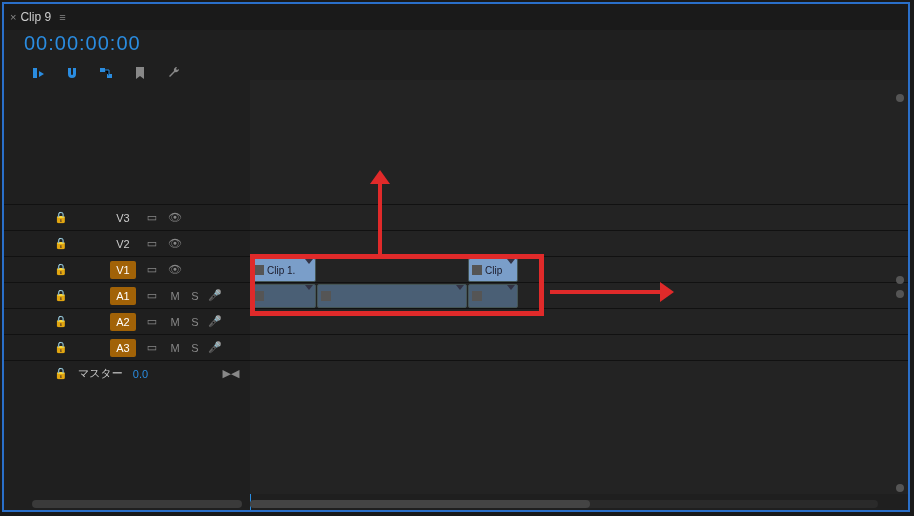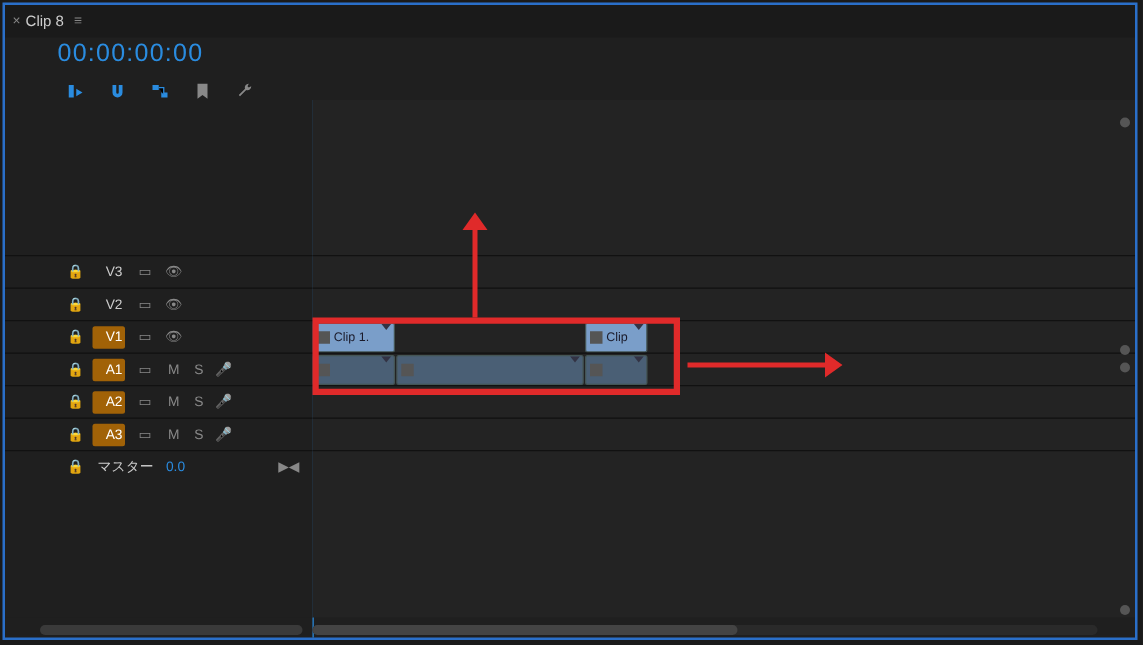--- a/index.html
+++ b/index.html
@@ -3,37 +3,37 @@
 <meta charset="utf-8">
 <style>
   * { box-sizing: border-box; margin: 0; padding: 0; font-family: Arial, sans-serif; }
   body { background: #1a1a1a; width: 914px; height: 516px; overflow: hidden; position: relative; }
   .panel { width: 908px; height: 510px; border: 2px solid #2a6fc9; margin: 2px; position: relative; background: #1f1f1f; }
   .tab-bar { height: 26px; display: flex; align-items: center; padding-left: 6px; background: #1a1a1a; }
   .tab-close { color: #888; font-size: 11px; margin-right: 4px; cursor: pointer; }
   .tab-label { color: #ccc; font-size: 12px; margin-right: 4px; }
   .tab-menu { color: #888; font-size: 11px; margin-left: 4px; }
   .header { height: 50px; display: flex; position: relative; }
-  .left-head { width: 246px; padding-left: 20px; margin-left: 22px; }
+  .left-head { width: 246px; padding-left: 20px; }
   .timecode { color: #2a8ce0; font-size: 20px; font-weight: 500; letter-spacing: 1px; margin-top: 2px; }
   .tool-row { display: flex; gap: 18px; margin-top: 10px; padding-left: 6px; }
   .tool-icon { width: 16px; height: 16px; color: #2a8ce0; display: flex; align-items: center; justify-content: center; }
   .tool-icon.grey { color: #888; }
   .ruler { position: absolute; left: 246px; right: 10px; top: 28px; height: 24px; }
   .ruler-label { position: absolute; color: #888; font-size: 10px; top: 2px; }
   .ruler-track { position: absolute; top: 20px; left: 0; right: 0; height: 4px; background: repeating-linear-gradient(to right, #555 0 1px, transparent 1px 8px); }
   .yellow-range { position: absolute; top: 20px; left: 0; height: 4px; background: #c9c02a; }
   .playhead-handle { position: absolute; top: 16px; width: 10px; height: 12px; background: #2a8ce0; border-radius: 2px 2px 0 0; transform: translateX(-5px); }
   .playhead-line { position: absolute; top: 76px; width: 1px; height: 430px; background: #2a8ce0; }
   .body { display: flex; position: absolute; top: 76px; bottom: 16px; left: 0; right: 0; }
   .track-headers { width: 246px; background: #1f1f1f; display: flex; flex-direction: column; }
   .spacer-top { flex: 0 0 124px; }
   .track-row { height: 26px; display: flex; align-items: center; border-top: 1px solid #111; padding-left: 50px; gap: 6px; font-size: 11px; }
   .lock-ic, .eye-ic, .mute-ic, .solo-ic, .rec-ic, .sync-ic, .diamond-ic { width: 14px; height: 14px; display: flex; align-items: center; justify-content: center; color: #888; cursor: pointer; }
-  .trk-label { color: #ccc; width: 26px; text-align: right; padding: 3px 2px; border-radius: 2px; }
+  .trk-label { color: #ccc; width: 26px; text-align: center; padding: 3px 2px; border-radius: 2px; margin-left: 36px; }
   .trk-label.active { background: #a16207; color: #fff; }
   .btn-box { width: 20px; height: 18px; display: flex; align-items: center; justify-content: center; color: #888; cursor: pointer; }
   .master-row { height: 26px; display: flex; align-items: center; border-top: 1px solid #111; padding-left: 50px; gap: 10px; font-size: 11px; color: #ccc; }
   .master-val { color: #2a8ce0; }
   .timeline-area { flex: 1; position: relative; background: #232323; overflow: hidden; }
   .tl-row { position: absolute; left: 0; right: 0; height: 26px; border-top: 1px solid #111; }
   .clip { position: absolute; top: 1px; height: 24px; background: #7a9ec9; border: 1px solid #455; border-radius: 2px; font-size: 10px; color: #1a1a2a; padding-left: 3px; display: flex; align-items: center; gap: 3px; overflow: hidden; white-space: nowrap; }
   .clip.audio { background: #4a5f75; color: #bbb; }
   .clip-fx { width: 10px; height: 10px; background: #555; display: inline-block; }
   .clip .tri { position: absolute; top: 0; right: 2px; width: 0; height: 0; border-left: 4px solid transparent; border-right: 4px solid transparent; border-top: 5px solid #334; }
@@ -48,21 +48,21 @@
   .nav-bar { position: absolute; bottom: 2px; left: 246px; right: 30px; height: 8px; background: #2a2a2a; border-radius: 4px; }
   .nav-thumb { position: absolute; left: 0; width: 340px; height: 8px; background: #444; border-radius: 4px; }
 </style>
 </head>
 <body>
 
 <div class="panel">
 
   <div class="tab-bar">
     <span class="tab-close">×</span>
-    <span class="tab-label">Clip 8</span>
+    <span class="tab-label">Clip 9</span>
     <span class="tab-menu">≡</span>
   </div>
 
   <div class="header">
     <div class="left-head">
       <div class="timecode">00:00:00:00</div>
       <div class="tool-row">
         <span class="tool-icon">
             <svg width="14" height="14" viewBox="0 0 14 14">
               <path fill="currentColor" d="M2 2h4v10H2zM8 5l5 3-5 3z"></path>

